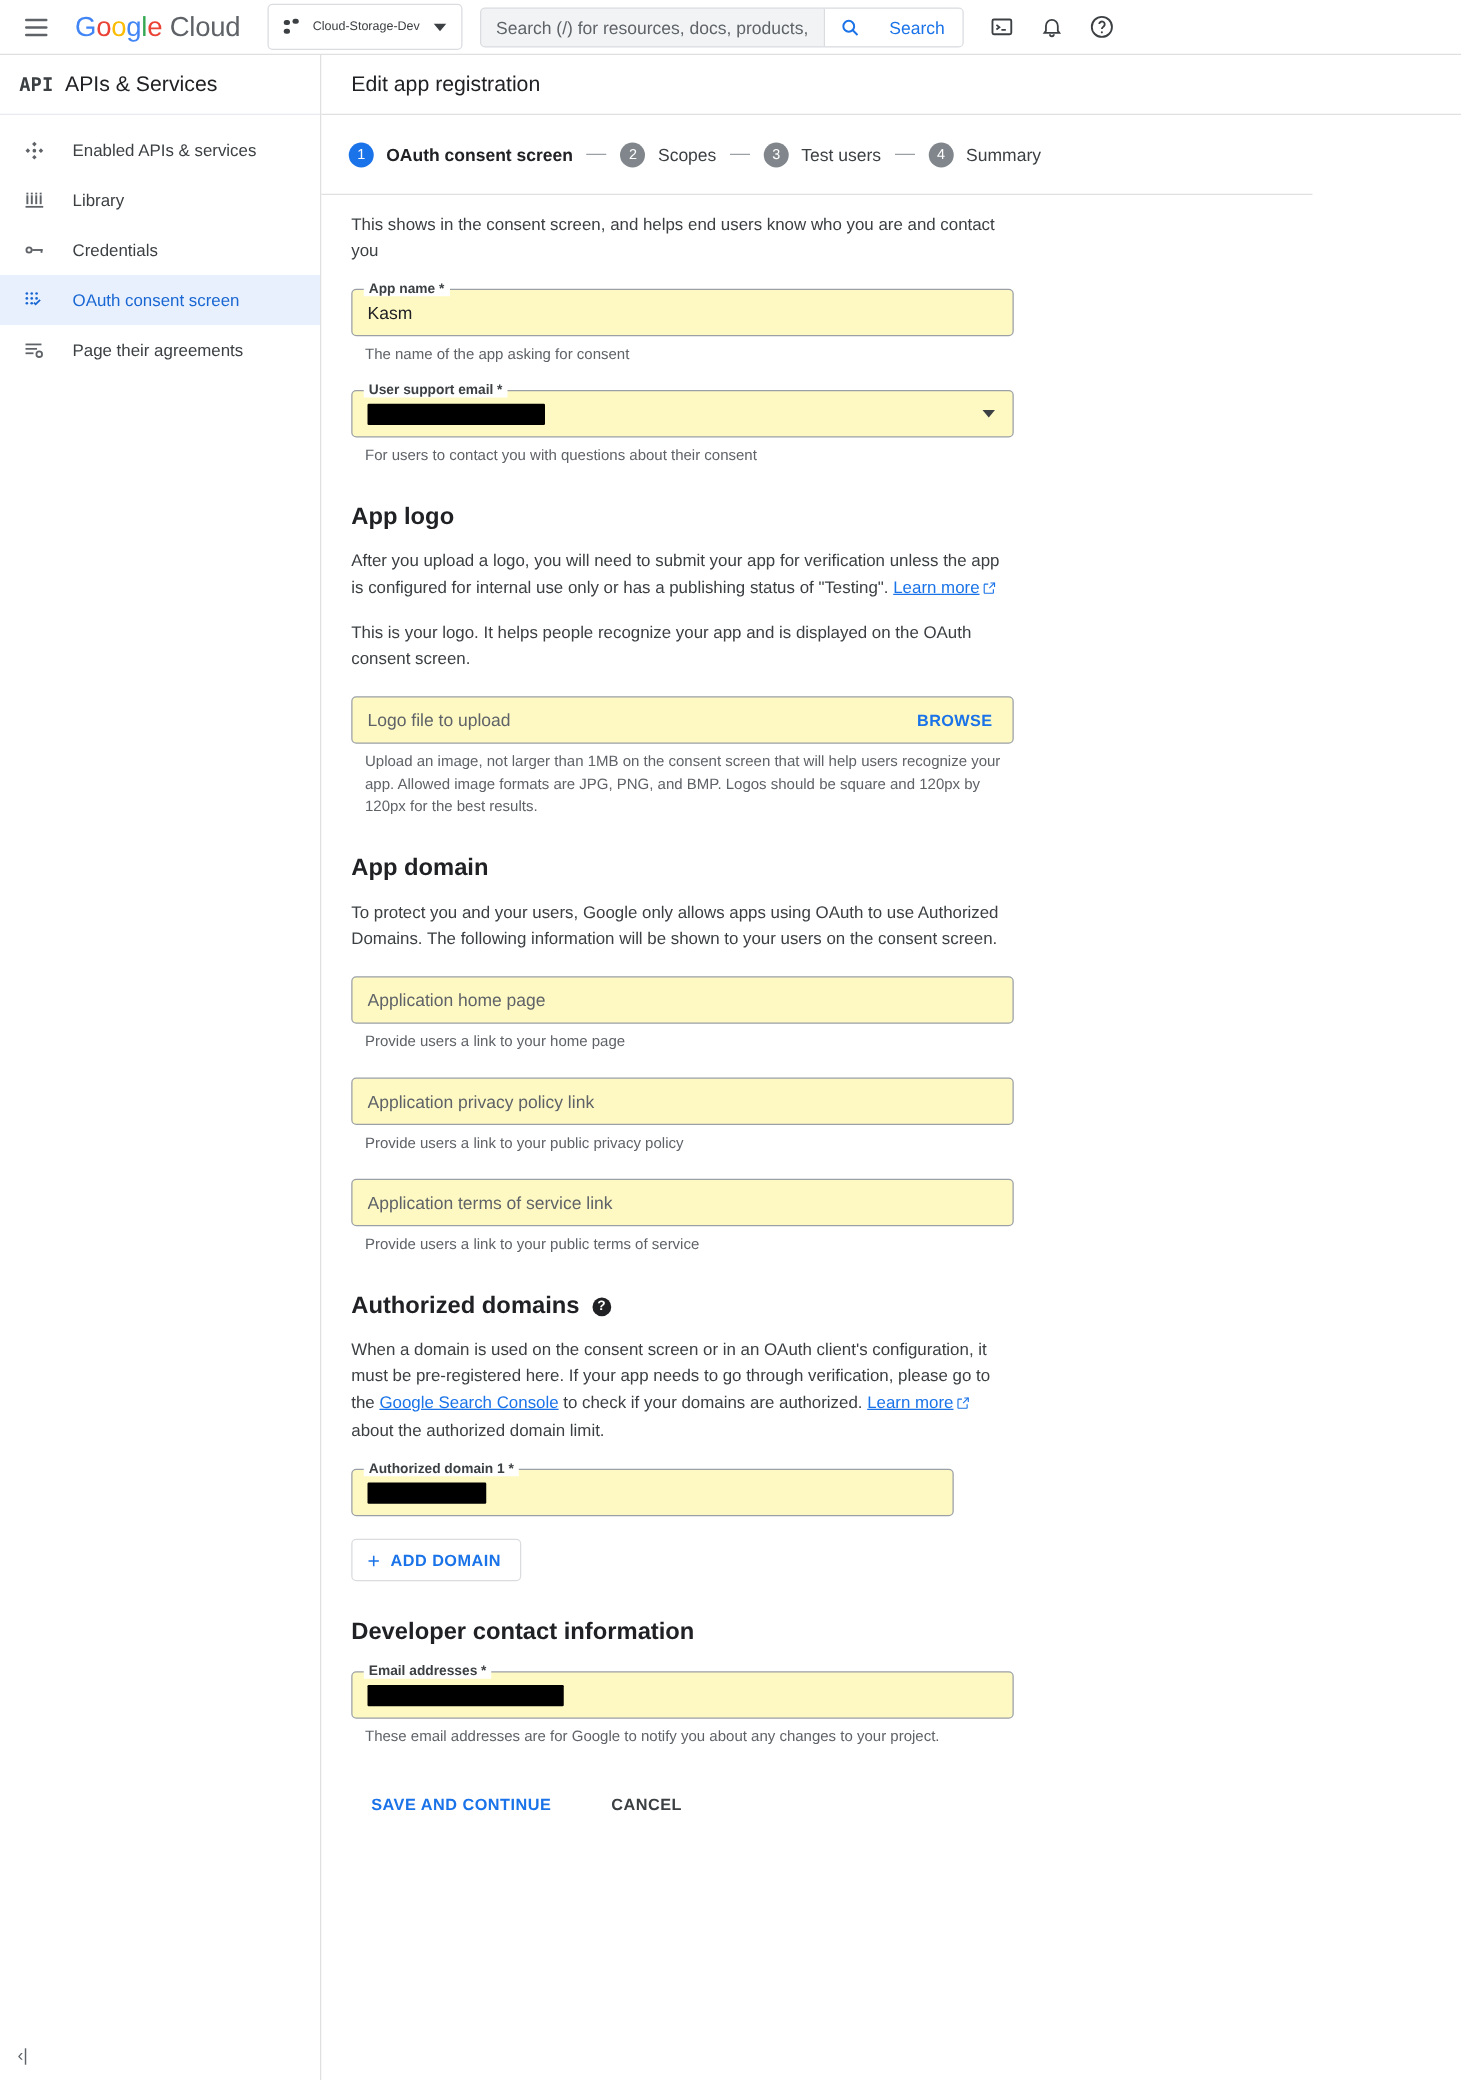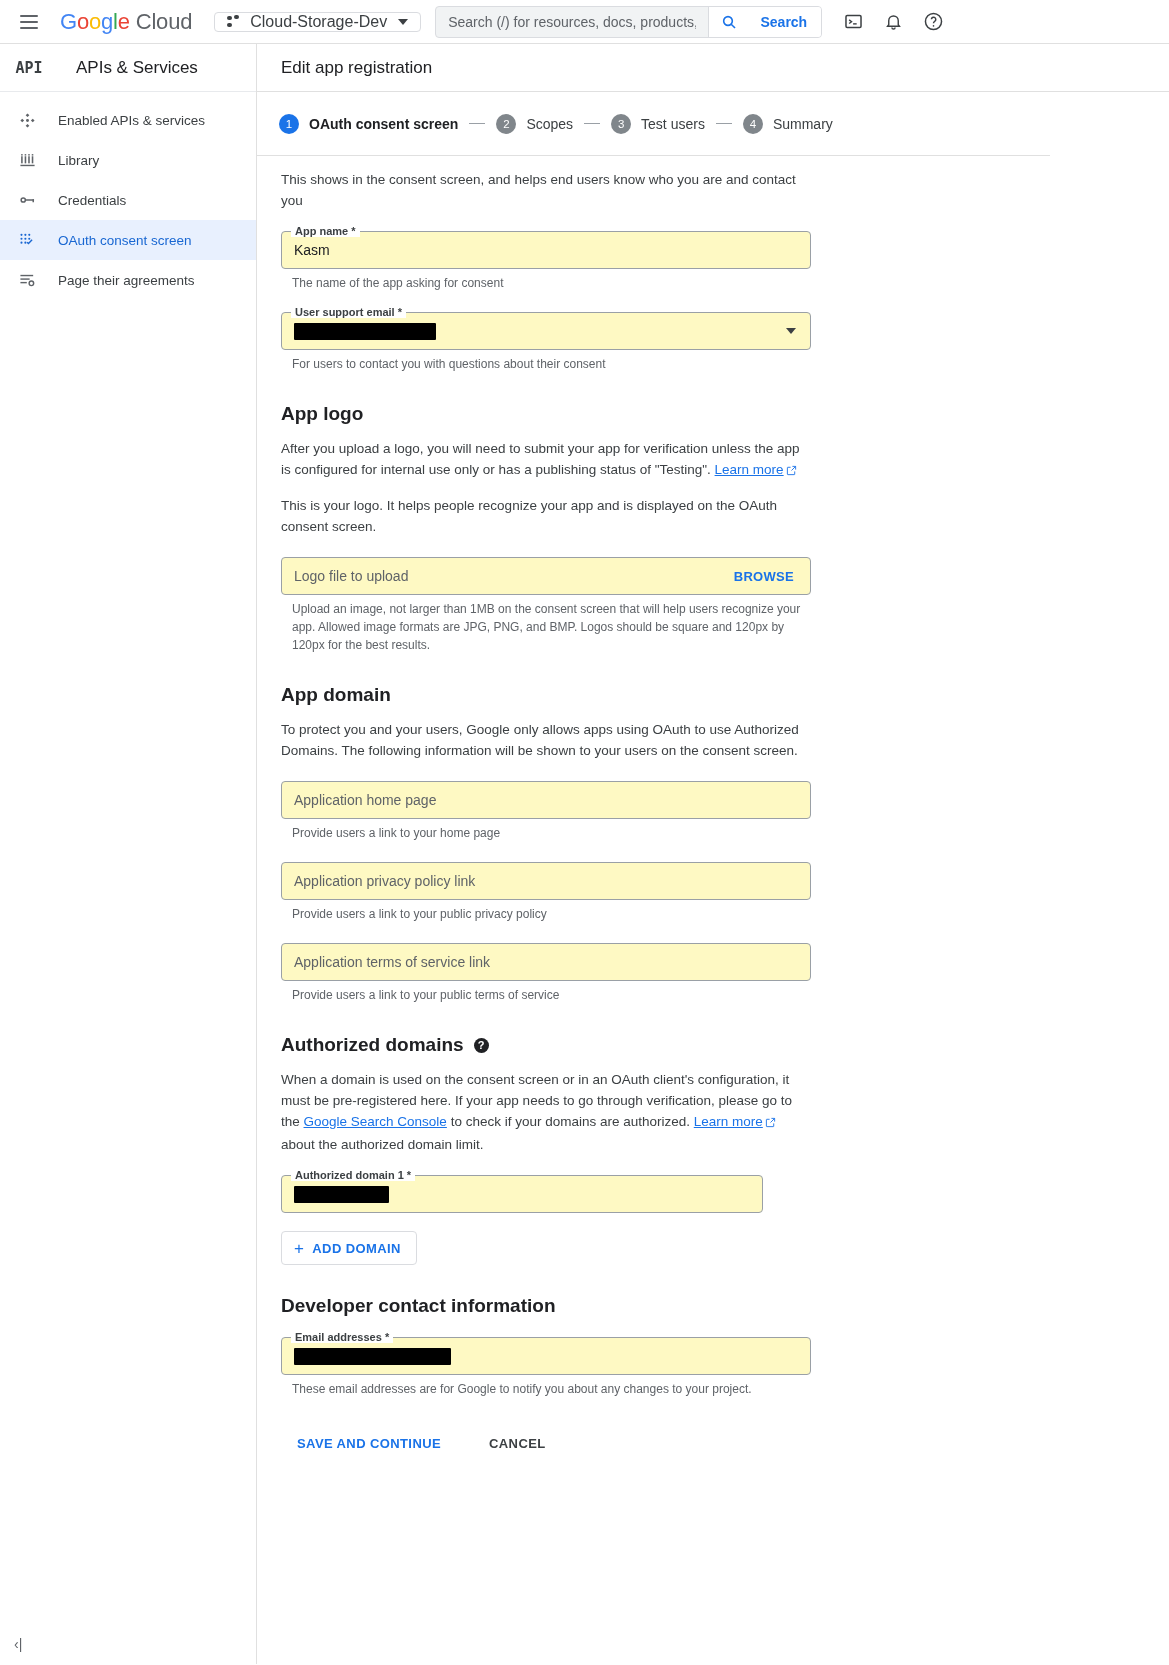--- a/index.html
+++ b/index.html
@@ -42,24 +42,24 @@
     white-space: nowrap;
     font-family: "Liberation Sans", sans-serif;
   }
   .brand .g1 { color:#4285f4; } .brand .o1 { color:#ea4335; }
   .brand .o2 { color:#fbbc05; } .brand .g2 { color:#4285f4; }
   .brand .l  { color:#34a853; } .brand .e  { color:#ea4335; }
   .brand .cloud { color:#5f6368; }
 
   .project-picker {
     display: flex; align-items: center; gap: 9px;
-    height: 20px; padding: 0 12px;
+    height: 37px; padding: 0 12px;
     border: 1px solid #dadce0; border-radius: 4px;
     background: #fff; cursor: pointer;
-    font-size: 16px; color: #3c4043;
+    font-size: 10px; color: #3c4043;
     white-space: nowrap;
   }
   .proj-icon { width: 14px; height: 14px; position: relative; flex: none; }
   .proj-icon i {
     position: absolute; background: #3c4043; border-radius: 50%;
     width: 4.5px; height: 4.5px; display: block;
   }
   .proj-icon i:nth-child(1) { left: 0;   top: 1px; }
   .proj-icon i:nth-child(2) { left: 7px; top: 0px; }
   .proj-icon i:nth-child(3) { left: 0;   top: 8px; }
@@ -79,38 +79,38 @@
   .searchwrap input {
     flex: 1; border: 0; outline: none; background: transparent;
     padding: 0 12px; font-size: 14px; color: #3c4043;
     font-family: "Liberation Sans", sans-serif;
   }
   .searchwrap input::placeholder { color: #5f6368; }
   .search-btn {
     display: flex; align-items: center; gap: 23px;
     padding: 0 14px 0 12px; background: #fff;
     border-left: 1px solid #dadce0;
-    color: #1a73e8; font-weight: bold; font-size: 14px;
+    color: #1a73e8; font-weight: normal; font-size: 14px;
     cursor: pointer;
   }
   .topbar-icons { display: flex; align-items: center; gap: 14px; margin-left: 18px; }
   .t-icon { width: 26px; height: 26px; display:flex; align-items:center; justify-content:center; cursor:pointer; color:#3c4043; }
 
   
   .body-wrap { display: flex; height: calc(1665px - 45px); }
 
   .sidebar {
     width: 257px; flex: none;
     border-right: 1px solid #e0e0e0;
     background: #fff;
     position: relative;
   }
   .side-head {
     height: 48px; display: flex; align-items: center;
-    gap: 32px; padding: 0 16px 0 14px;
+    gap: 8px; padding: 0 16px 0 14px;
     border-bottom: 1px solid #e8eaed;
   }
   .api-logo {
     font-family: "DejaVu Sans Mono", monospace;
     font-weight: bold; font-size: 15px; color: #3c4043;
     letter-spacing: 0px; width: 30px; text-align:center;
   }
   .side-title { font-size: 17px; color: #202124; }
 
   .side-list { padding-top: 8px; }

